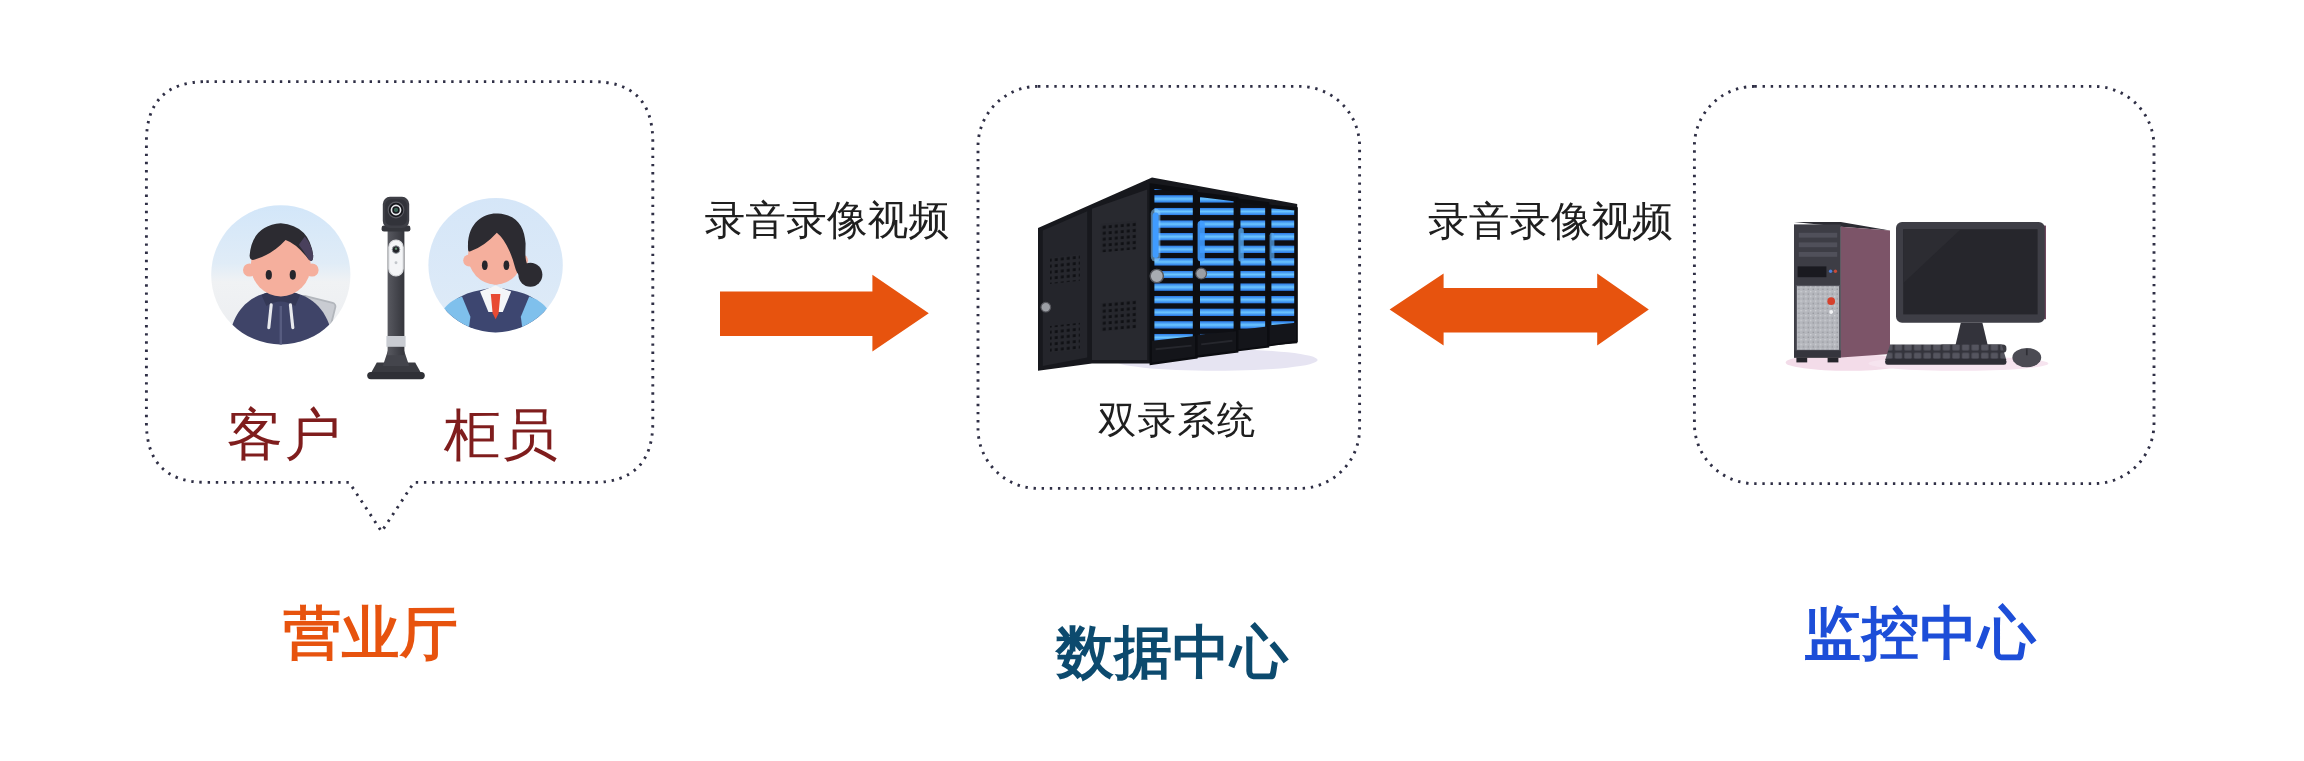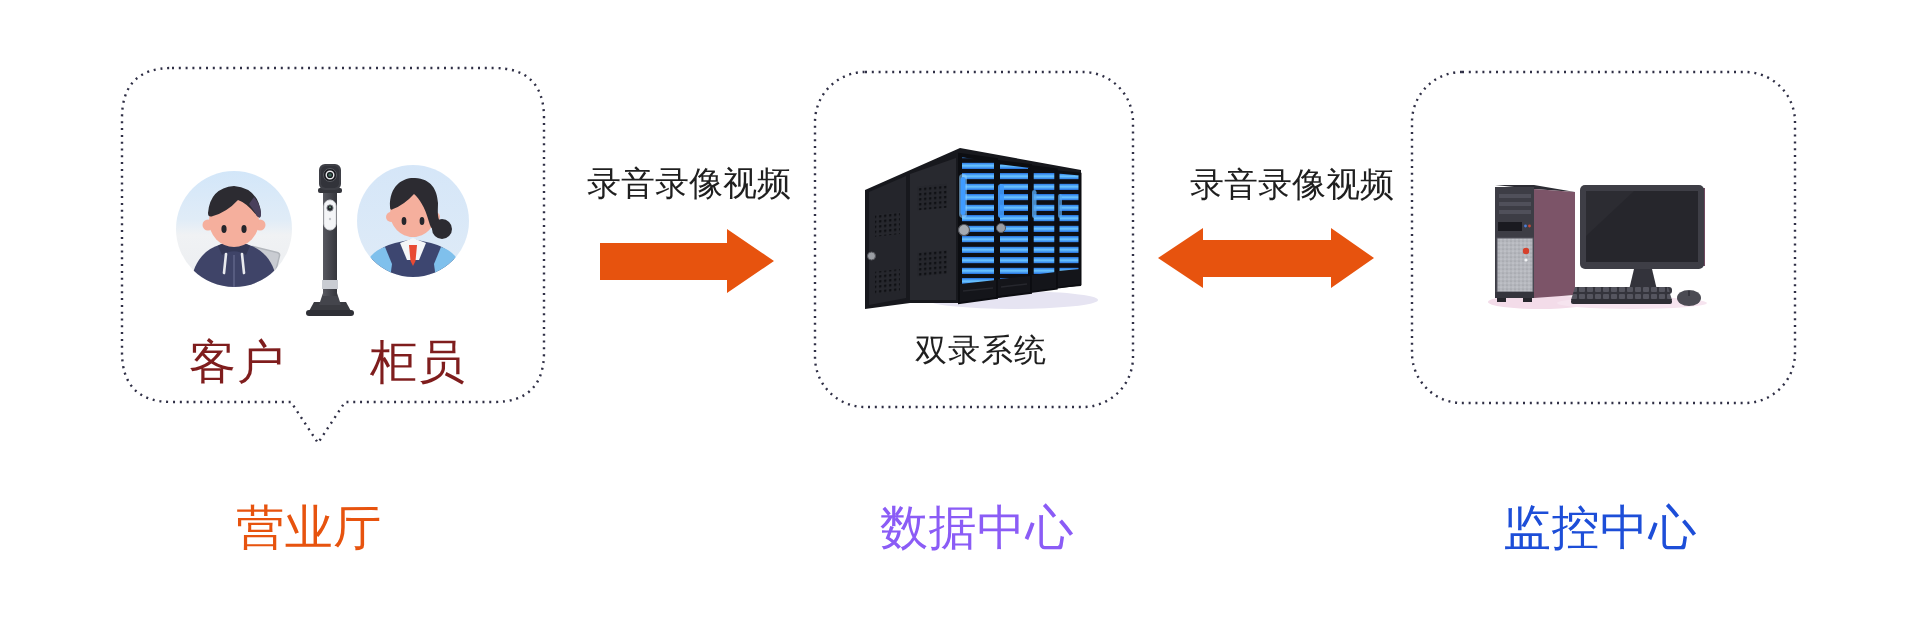--- a/index.html
+++ b/index.html
@@ -3,21 +3,21 @@
 <meta charset="utf-8">
 <style>
   html,body{margin:0;padding:0;background:#fff;}
   .canvas{position:relative;width:1920px;height:634px;background:#fff;overflow:hidden;
           font-family:"Liberation Sans","DejaVu Sans",sans-serif;}
   .layer{position:absolute;left:0;top:0;width:1920px;height:634px;}
   .abs{position:absolute;}
   .member-label{font-size:47px;font-weight:300;color:#7f1d1d;width:160px;text-align:center;letter-spacing:1px;}
   .node-label{font-size:32px;font-weight:300;color:#1f1f1f;width:240px;text-align:center;letter-spacing:1px;}
   .arrow-label{font-size:34px;font-weight:300;color:#1f1f1f;width:240px;text-align:right;}
-  .caption{font-size:48px;font-weight:normal;width:240px;text-align:center;letter-spacing:0.5px;}
+  .caption{font-size:48px;font-weight:bold;width:240px;text-align:center;letter-spacing:0.5px;}
   .outline{fill:none;stroke-width:2.4;stroke-dasharray:2 4.8;}
 </style>
 </head>
 <body>
 
 <div class="canvas">
 
   <svg class="layer" viewBox="0 0 1920 634">
     <path class="outline" d="M 172 68 H 494 Q 544 68 544 118 V 352 Q 544 402 494 402 H 345 L 318 443 L 291 402 H 172 Q 122 402 122 352 V 118 Q 122 68 172 68 Z" stroke="#2F2F45"></path>
     <rect class="outline" x="815" y="72" width="318" height="335" rx="50" stroke="#2F2F45"></rect>
@@ -155,21 +155,21 @@
     <rect x="106" y="66" width="8" height="44" rx="4" fill="#8fd0ff" opacity="0.55"></rect>
     <rect x="107.5" y="69" width="5" height="38" rx="2.5" fill="#3f9bff"></rect>
     <circle cx="111" cy="122" r="5.5" fill="#a7abb1" stroke="#55565c" stroke-width="1.2"></circle>
     <rect x="145" y="76" width="6" height="34" rx="3" fill="#3f9bff" opacity="0.9"></rect>
     <circle cx="148" cy="120" r="4.5" fill="#9b9ea4" stroke="#55565c" stroke-width="1"></circle>
     <rect x="179" y="82" width="4.5" height="28" rx="2.2" fill="#55a8f2" opacity="0.8"></rect>
     <rect x="205" y="86" width="4" height="24" rx="2" fill="#55a8f2" opacity="0.7"></rect>
   </svg>
 
   <div class="abs node-label" style="left:861px;top:329px">双录系统</div>
-  <div class="abs caption" style="left: 857px; top: 496px; color: #8b5cf6;">数据中心</div>
+  <div class="abs caption" style="left: 857px; top: 512px; color: #0c4a6e;">数据中心</div>
 
   <svg class="abs" style="left:1482px;top:132px" width="236" height="186" viewBox="0 0 236 186">
     <defs>
       <pattern id="dt-mesh" width="4" height="4" patternUnits="userSpaceOnUse">
         <rect width="4" height="4" fill="#b5b7bd"></rect>
         <circle cx="1" cy="1" r="0.6" fill="#8e9096"></circle>
         <circle cx="3" cy="3" r="0.6" fill="#d8dade"></circle>
       </pattern>
       <pattern id="dt-keys" width="8" height="7" patternUnits="userSpaceOnUse">
         <rect width="8" height="7" fill="#34343c"></rect>

